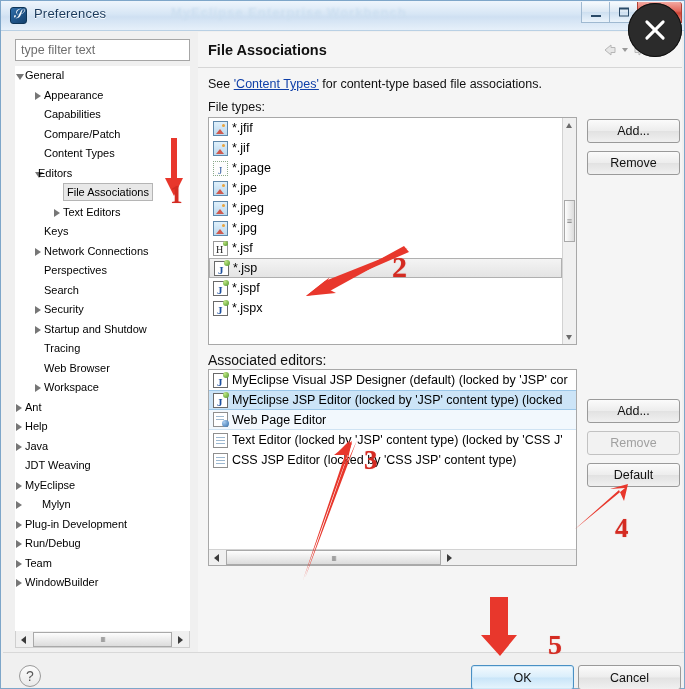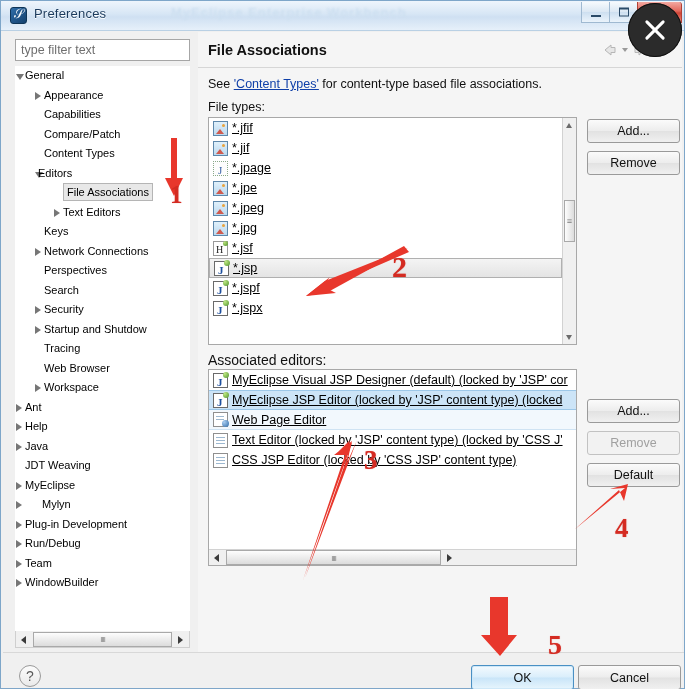--- a/index.html
+++ b/index.html
@@ -206,21 +206,21 @@
   }
   #file-types-list { left: 10px; top: 85px; width: 369px; height: 228px; }
   #assoc-list { left: 10px; top: 337px; width: 369px; height: 197px; }
 
   .lb-inner { position: absolute; left: 0; top: 0; right: 14px; top: 0; }
   .lb-row {
     height: 20px; line-height: 20px;
     font-size: 12.5px; color: #000000;
     white-space: nowrap; position: relative;
     padding-left: 4px;
-    display: flex; align-items: center; text-decoration: underline;
+    display: flex; align-items: center;
   }
   .lb-row.sel-gray {
     background: linear-gradient(180deg,#f4f4f4,#e4e4e4);
     border: 1px solid #b0b0b0;
     height: 20px;
   }
   .lb-row.sel-blue {
     background: #cce4f7;
     border-top: 1px solid #9cc7e8;
     border-bottom: 1px solid #9cc7e8;

